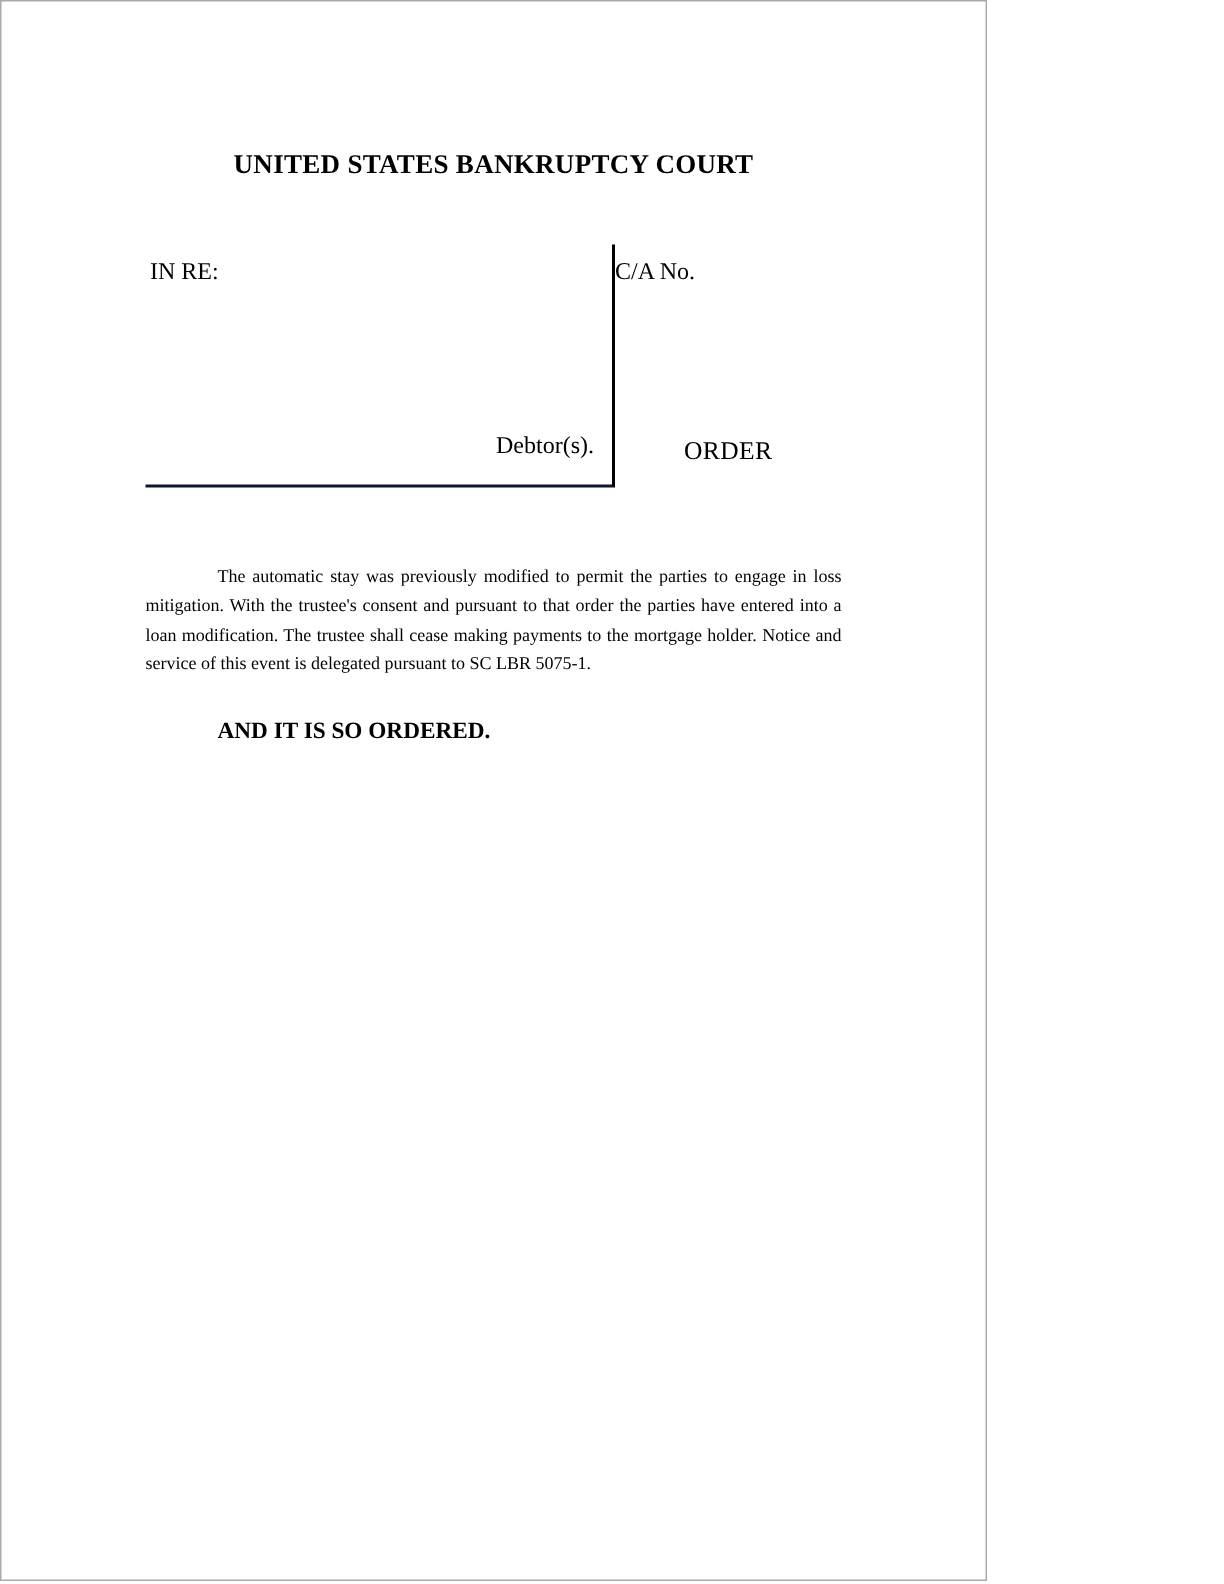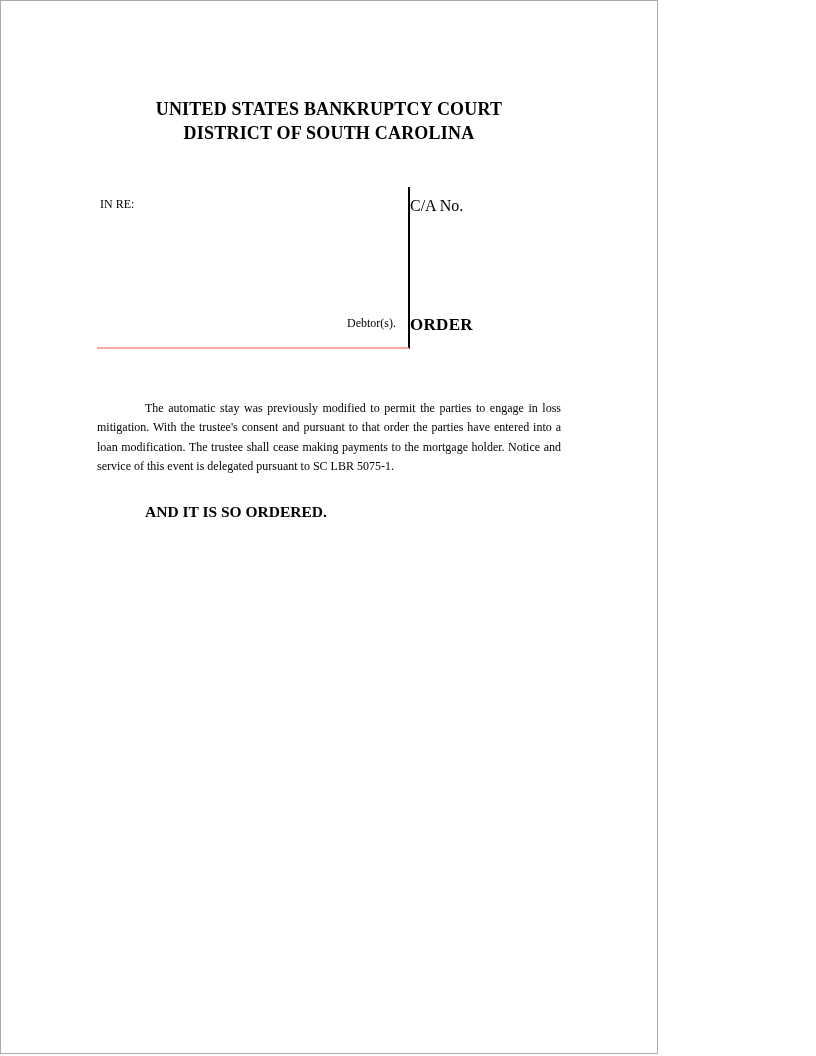--- a/index.html
+++ b/index.html
@@ -26,24 +26,24 @@
     letter-spacing: 0.2px;
   }
   .caption {
     display: flex;
     margin: 42px 96px 0 96px;
   }
   .caption-left {
     width: 313px;
     min-height: 162px;
     border-right: 2px solid #000000;
-    border-bottom: 2px solid #fca5a5;
+    border-bottom: 2px solid #0f172a;
     position: relative;
     box-sizing: border-box;
-    font-size: 12px;
+    font-size: 16px;
   }
   .in-re {
     position: absolute;
     top: 10px;
     left: 3px;
   }
   .debtor {
     position: absolute;
     bottom: 16px;
     right: 12px;
@@ -56,21 +56,22 @@
     box-sizing: border-box;
   }
   .case-line {
     margin: 0 0 8px 0;
   }
   .order-title {
     position: absolute;
     bottom: 14px;
     left: 0;
     right: 0;
-    font-weight: bold;
+    text-align: center;
+    font-weight: normal;
     font-size: 17px;
     letter-spacing: 0.3px;
   }
   .body-text {
     margin: 50px 96px 0 96px;
     font-size: 12px;
     line-height: 19.3px;
     text-align: justify;
     text-indent: 48px;
   }
@@ -81,21 +82,20 @@
     text-indent: 48px;
   }
 </style>
 </head>
 <body>
 
 <div class="page">
 
   <div class="court-header">
     <div>UNITED STATES BANKRUPTCY COURT</div>
-    <div>DISTRICT OF SOUTH CAROLINA</div>
   </div>
 
   <div class="caption">
     <div class="caption-left">
       <span class="in-re">IN RE:</span>
       <span class="debtor">Debtor(s).</span>
     </div>
     <div class="caption-right">
       <div class="case-line">C/A No.</div>
       <div class="order-title">ORDER</div>

